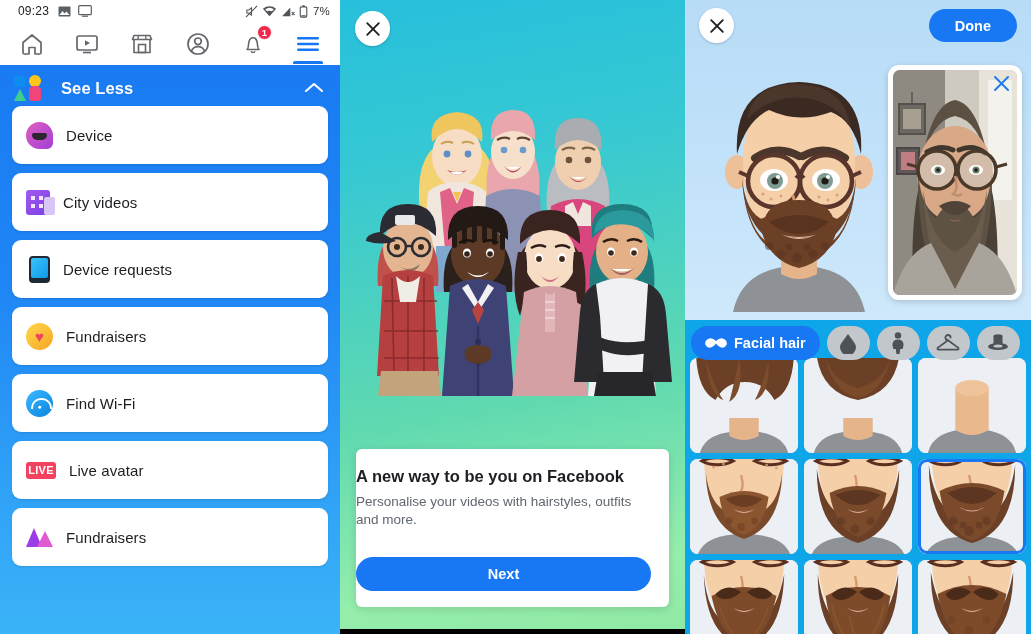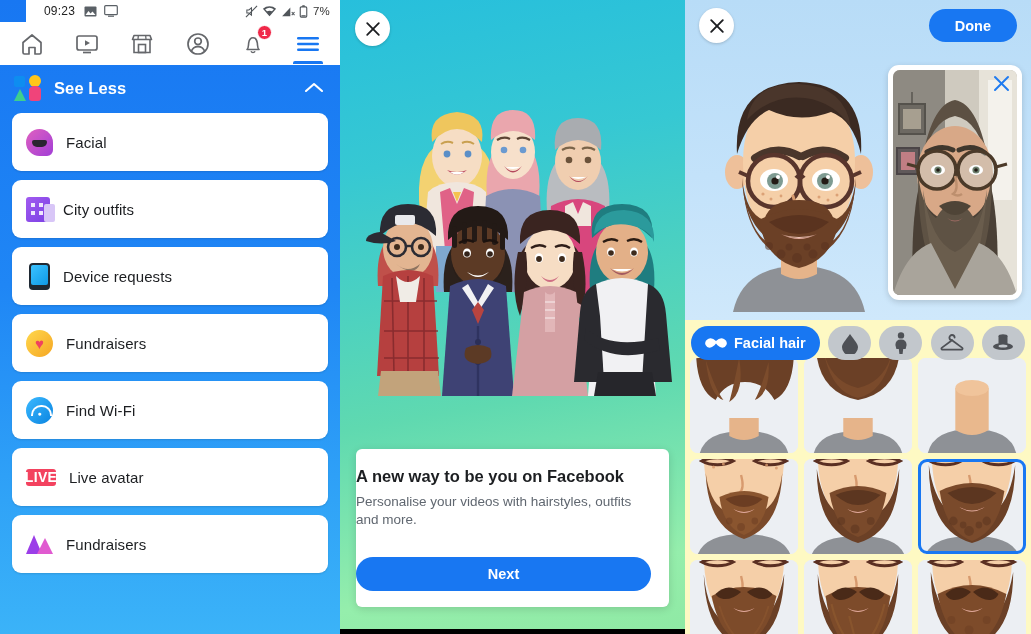--- a/index.html
+++ b/index.html
@@ -13,21 +13,21 @@
 
   
   .panel-menu {
     position: relative;
     width: 340px; height: 634px;
     background: linear-gradient(180deg,#1877f2 0%, #1f86f5 45%, #2ea0f7 75%, #3bb3f8 100%);
     overflow: hidden;
   }
   .statusbar {
     height: 22px; background: #fff; display: flex; align-items: center;
-    padding: 0 8px; font-size: 11.5px; color: #2b2b2b; letter-spacing: .2px; margin-left: 26px;
+    padding: 0 8px; font-size: 11.5px; color: #2b2b2b; letter-spacing: .2px;
   }
   .sb-time { font-size: 12px; color: #222; margin-left: 10px; font-weight: 400;}
   .sb-left-icons { display: flex; gap: 7px; margin-left: 9px; align-items: center;}
   .sb-spacer { flex: 1; }
   .sb-right { display: flex; align-items: center; gap: 4px; }
   .sb-batt-text { font-size: 11.5px; color: #333; margin-left: 1px; margin-right: 2px;}
 
   .navbar {
     height: 43px; background: #fff; display: flex; align-items: center;
     justify-content: space-around; position: relative; padding: 0 4px;
@@ -40,21 +40,21 @@
     border-radius: 8px; background: #f02849; color: #fff; font-size: 9.5px;
     display: flex; align-items: center; justify-content: center;
     font-weight: bold; padding: 0 3px; border: 1.5px solid #fff;
   }
   .nav-underline {
     position: absolute; bottom: 0; left: 8px; right: 8px; height: 3px;
     background: #1877f2; border-radius: 2px 2px 0 0;
   }
 
   .see-less-head {
-    display: flex; align-items: center; padding: 10px 14px 11px 14px; gap: 13px;
+    display: flex; align-items: center; padding: 10px 14px 4px 14px; gap: 20px;
   }
   .sl-title { color: #fff; font-size: 16.5px; font-weight: bold; flex: 1; letter-spacing: .1px;}
   .sl-chevron { margin-right: 2px; }
 
   .shapes-icon { width: 27px; height: 27px; position: relative; flex: none;}
   .shapes-icon i { position: absolute; display: block; }
   .sq { width: 11px; height: 11px; background: #0e8df0; left: 0; top: 1px; border-radius: 2px;}
   .ci { width: 12px; height: 12px; background: #ffc61a; border-radius: 50%; right: 0; top: 0;}
   .tri { width: 0; height: 0; left: 0; bottom: 1px;
          border-left: 6.5px solid transparent; border-right: 6.5px solid transparent;
@@ -103,21 +103,21 @@
   .mi-wifi { background: linear-gradient(135deg,#3bb9ff,#0a84e0); border-radius: 50%;}
   .mi-wifi::after { content:"\25CF"; position:absolute; left:0; right:0; top:13px; text-align:center;
     color:#fff; font-size:7px; line-height:7px;}
   .mi-wifi::before { content:""; position:absolute; left:5px; top:8px; width:17px; height:9px;
     border: 2.4px solid #fff; border-bottom: none; border-radius: 10px 10px 0 0;}
   .mi-fund { background: linear-gradient(135deg,#ffd84d,#f5a623); border-radius: 50%;}
   .mi-fund::after { content:"\2665"; position:absolute; inset:0; text-align:center; color:#f0425f;
     font-size:15px; line-height:27px;}
   .mi-live { width: 30px; height: 17px; background:#f3425f; border-radius:3px;
     display:flex; align-items:center; justify-content:center; }
-  .mi-live span { color:#fff; font-size:14px; font-weight:bold; letter-spacing:.3px;}
+  .mi-live span { color:#fff; font-size:11px; font-weight:bold; letter-spacing:.3px;}
   .mi-ment { width:27px; height:20px; }
   .mi-ment::before { content:""; position:absolute; left:0; bottom:0; width:0; height:0;
     border-left:8px solid transparent; border-right:8px solid transparent;
     border-bottom:19px solid #9b3ee8;}
   .mi-ment::after { content:""; position:absolute; right:0; bottom:0; width:0; height:0;
     border-left:8px solid transparent; border-right:8px solid transparent;
     border-bottom:16px solid #e05ad0;}
 
   
   .panel-intro {
@@ -143,21 +143,21 @@
   .btn-next {
     display: block; width: 100%; height: 34px; border: none; border-radius: 17px;
     background: #1877f2; color: #fff; font-size: 14.5px; font-weight: bold;
     font-family: "Liberation Sans", sans-serif; cursor: pointer; margin-top: 28px;
   }
   .intro-bottombar { position:absolute; left:0; right:0; bottom:0; height:5px; background:#000;}
 
   
   .panel-editor {
     position: relative; width: 346px; height: 634px;
-    background: #fef9c3; overflow: hidden;
+    background: #0ea5e9; overflow: hidden;
   }
   .ed-top {
     position: relative; height: 320px;
     background: linear-gradient(180deg,#b8dcf7 0%, #c3e2fa 55%, #cfe8fb 100%);
   }
   .ed-close { left: 14px; top: 8px; }
   .btn-done {
     position: absolute; right: 14px; top: 9px; height: 33px; padding: 0 26px;
     border-radius: 17px; background: #1877f2; color: #fff; border: none;
     font-size: 14.5px; font-weight: bold; font-family: "Liberation Sans", sans-serif;
@@ -167,21 +167,21 @@
   .selfie {
     position: absolute; right: 9px; top: 65px; width: 134px; height: 235px;
     background: #fff; border-radius: 11px; padding: 5px;
     box-shadow: 0 2px 6px rgba(0,0,0,.16);
   }
   .selfie-inner { width: 100%; height: 100%; border-radius: 7px; overflow: hidden; position: relative;}
   .selfie-x { position: absolute; right: 6px; top: 4px; z-index: 5; cursor: pointer;}
 
   .cat-bar {
     position: absolute; top: 324px; left: 0; right: 0; height: 38px;
-    display: flex; align-items: center; gap: 7px; padding: 0 6px; z-index: 4; justify-content: space-between;
+    display: flex; align-items: center; gap: 7px; padding: 0 6px; z-index: 4;
   }
   .cat-pill {
     height: 34px; border-radius: 17px; background: #c2c7cc; display: flex;
     align-items: center; justify-content: center; gap: 7px; padding: 0 14px;
     flex: none; cursor: pointer;
   }
   .cat-pill.active { background: #1877f2; }
   .cat-pill.icon-only { width: 43px; padding: 0; }
   .cat-label { color: #fff; font-size: 14.5px; font-weight: bold; }
 
@@ -298,26 +298,26 @@
         <svg width="20" height="13" viewBox="0 0 20 13">
           <path d="M2 10 L10 3 L18 10" fill="none" stroke="#fff" stroke-width="2.1" stroke-linecap="round" stroke-linejoin="round"></path>
         </svg>
       </span>
     </div>
 
     <div class="menu-list">
 
       <div class="menu-row">
         <span class="mi mi-avatars"></span>
-        <span class="menu-label">Facial</span>
+        <span class="menu-label">Device</span>
       </div>
 
       <div class="menu-row">
         <span class="mi mi-city"></span>
-        <span class="menu-label">City outfits</span>
+        <span class="menu-label">City videos</span>
       </div>
 
       <div class="menu-row">
         <span class="mi mi-device"></span>
         <span class="menu-label">Device requests</span>
       </div>
 
 
       <div class="menu-row">
         <span class="mi mi-fund"></span>

